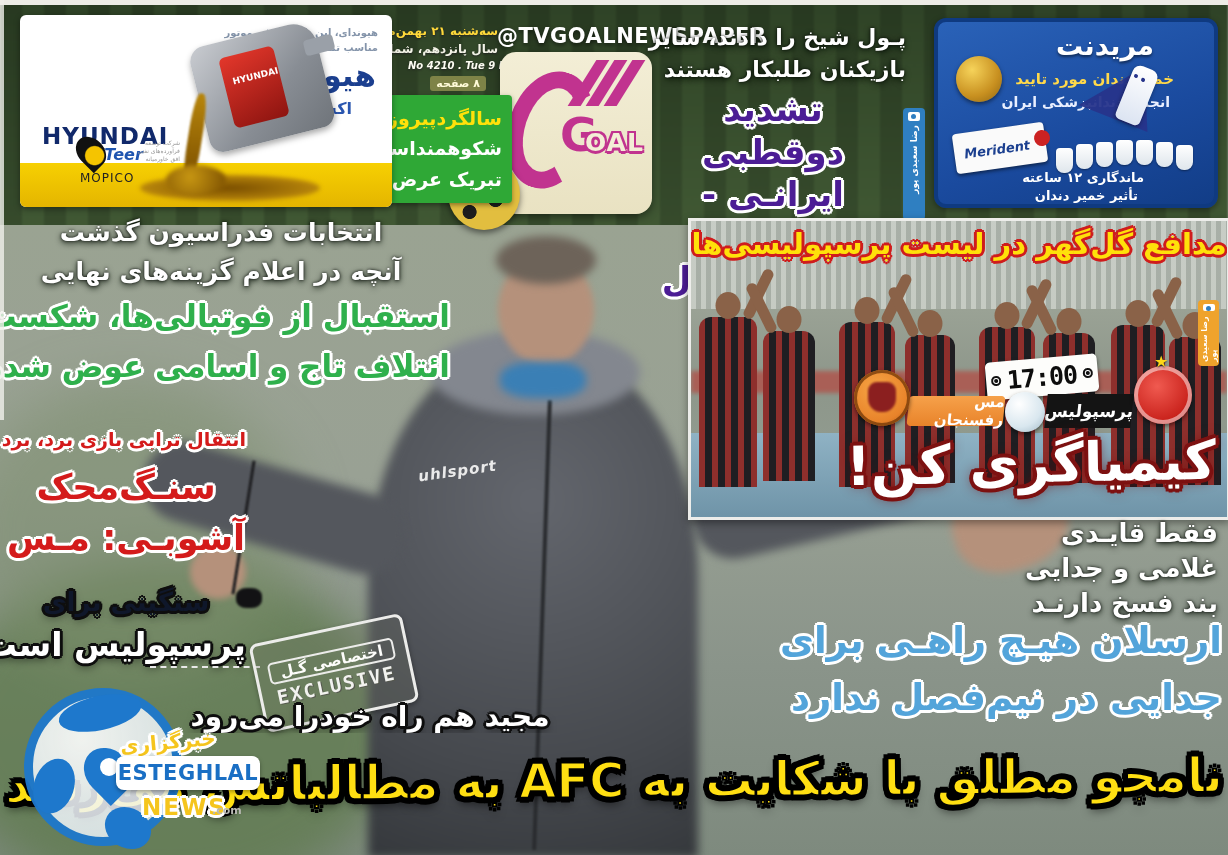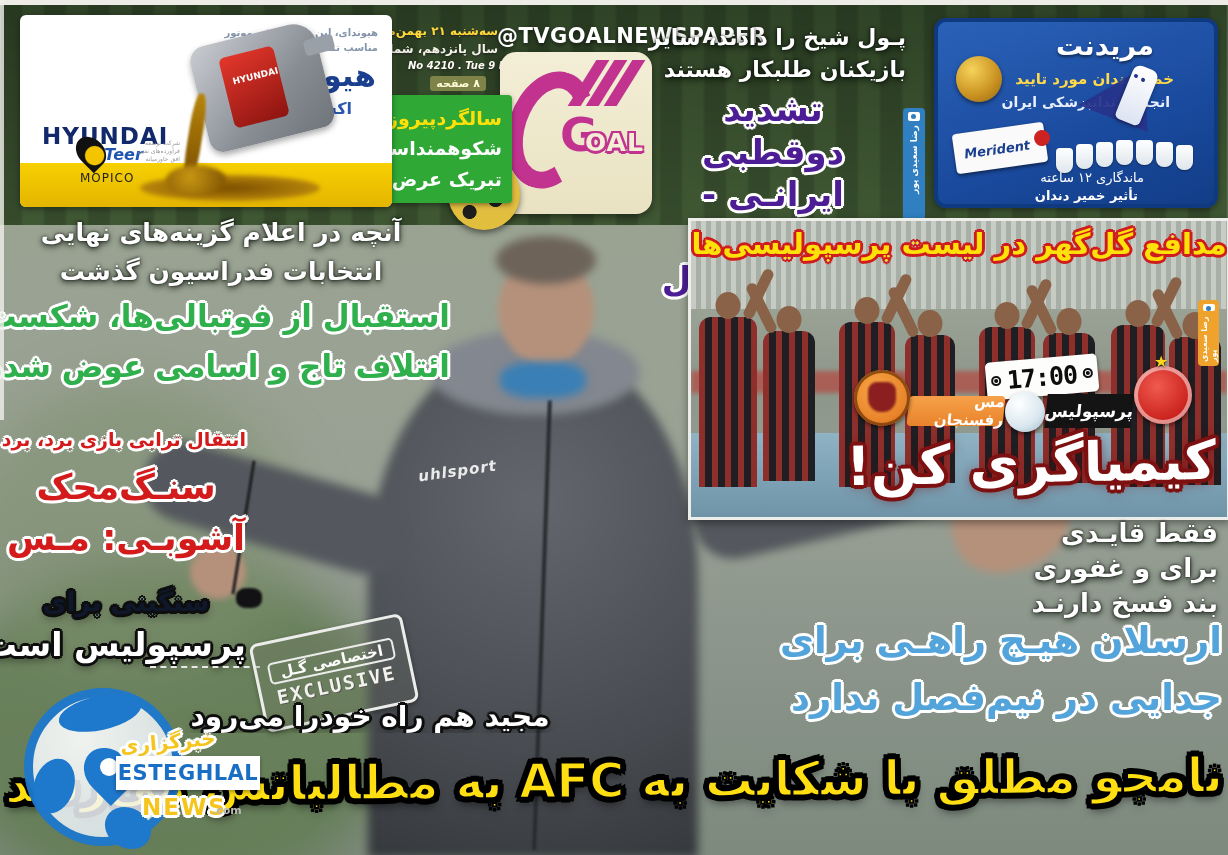--- a/index.html
+++ b/index.html
@@ -121,21 +121,21 @@
     <div class="abs" style="left:96px;top:108px;width:16px;height:16px;border-radius:50%;background:#c22;transform:rotate(-8deg);"></div>
     <div class="abs" style="left:118px;top:118px;width:150px;display:flex;gap:3px;">
       <div class="tooth" style="transform:translateY(8px)"></div>
       <div class="tooth" style="transform:translateY(4px)"></div>
       <div class="tooth" style="transform:translateY(2px)"></div>
       <div class="tooth"></div>
       <div class="tooth"></div>
       <div class="tooth" style="transform:translateY(2px)"></div>
       <div class="tooth" style="transform:translateY(5px)"></div>
     </div>
-    <div class="abs rtl" style="right:70px;top:148px;color:#fff;font-size:13px;font-weight:400;">ماندگاری ۱۲ ساعته</div>
+    <div class="abs rtl" style="right:70px;top:148px;color:#fff;font-size:13px;font-weight:700;">ماندگاری ۱۲ ساعته</div>
     <div class="abs rtl" style="right:76px;top:166px;color:#fff;font-size:13px;font-weight:900;">تأثیر خمیر دندان</div>
   </div>
 
   <div class="abs rtl soft" style="right:322px;top:22px;width:260px;text-align:right;color:#fff;font-size:22px;font-weight:900;line-height:1.45;">
     <div>پـول شیخ را دادند، سایر</div>
     <div>بازیکنان طلبکار هستند</div>
   </div>
   <div class="abs rtl tsw" style="right:330px;top:88px;width:250px;text-align:center;color:#4c1d95;font-size:34px;font-weight:900;line-height:1.25;">
     <div>تشدید دوقطبی</div>
     <div>ایرانـی - خارجـی</div>
@@ -174,22 +174,22 @@
   <div class="abs" style="left:1134px;top:366px;width:58px;height:58px;border-radius:50%;background:radial-gradient(circle at 40% 35%,#f05a50,#c8201a 70%,#8f120e);box-shadow:0 2px 4px rgba(0,0,0,.5),inset 0 0 0 4px rgba(255,255,255,.5);"></div>
   <div class="abs" style="left:1154px;top:352px;color:#ffd718;font-size:16px;text-shadow:0 1px 2px #333;">★</div>
   <div class="abs" style="left:1005px;top:392px;width:40px;height:40px;border-radius:50%;background:radial-gradient(circle at 35% 30%,#ffffff,#d9e7ef 60%,#9fb8c6);box-shadow:0 2px 4px rgba(0,0,0,.5);"></div>
   <div class="abs rtl" style="left:908px;top:396px;width:96px;height:30px;background:linear-gradient(#f6a14a,#e8832a);border-radius:4px;transform:skewX(-6deg);display:flex;align-items:center;justify-content:center;color:#fff;font-size:15px;font-weight:900;">مس رفسنجان</div>
   <div class="abs" style="left:854px;top:370px;width:56px;height:56px;border-radius:50%;background:radial-gradient(circle at 40% 35%,#f7a545,#e8832a 65%,#9c4d10);box-shadow:0 2px 4px rgba(0,0,0,.5),inset 0 0 0 3px rgba(120,60,10,.8);"></div>
   <div class="abs" style="left:868px;top:382px;width:28px;height:30px;background:#8b1f1f;border-radius:30% 30% 45% 45%;filter:blur(1px);"></div>
 
   <div class="abs rtl tsdr nowrap" style="left:836px;top:432px;width:390px;text-align:center;color:#ffffff;font-size:54px;font-weight:900;transform:rotate(-1deg);">کیمیاگری کن!</div>
 
   <div class="abs rtl soft" style="left:20px;top:214px;width:402px;text-align:center;color:#fff;font-size:25px;font-weight:900;line-height:1.55;">
+    <div class="nowrap">انتخابات فدراسیون گذشت</div>
     <div class="nowrap">آنچه در اعلام گزینه‌های نهایی</div>
-    <div class="nowrap">انتخابات فدراسیون گذشت</div>
   </div>
   <div class="abs rtl tsw" style="left:0px;top:292px;width:450px;text-align:center;color:#2fb04c;font-size:31px;font-weight:900;line-height:1.6;">
     <div class="nowrap">استقبال از فوتبالی‌ها، شکست</div>
     <div class="nowrap">ائتلاف تاج و اسامی عوض شده!</div>
   </div>
 
   <div class="abs rtl tsw nowrap" style="left:16px;top:428px;width:230px;text-align:center;color:#d41b1b;font-size:19px;font-weight:900;">انتقال ترابی بازی برد، برد بود</div>
   <div class="abs rtl" style="left:6px;top:462px;width:240px;text-align:center;font-weight:900;line-height:1.45;">
     <div class="tsw nowrap" style="color:#d41b1b;font-size:35px;">سنـگ‌محک</div>
     <div class="tsw nowrap" style="color:#d41b1b;font-size:35px;">آشوبـی: مـس</div>
@@ -200,38 +200,38 @@
   <div class="abs" style="left:150px;top:666px;width:110px;border-top:2px dashed #e8e8e8;"></div>
   <div class="abs" style="left:256px;top:628px;width:150px;height:84px;transform:rotate(-12deg);border:3px solid #ececea;border-radius:8px;background:rgba(110,115,100,.25);box-shadow:0 2px 5px rgba(0,0,0,.35);display:flex;flex-direction:column;align-items:center;justify-content:center;gap:2px;">
     <div class="rtl" style="border:2px solid #ececea;border-radius:5px;padding:0 10px;color:#fdfdfb;font-size:15px;font-weight:900;">اختصاصی گـل</div>
     <div style="font-family:'DejaVu Sans Mono',monospace;color:#f2f2ef;font-size:19px;font-weight:900;letter-spacing:2px;text-shadow:1px 1px 0 #55584e;">EXCLUSIVE</div>
   </div>
 
   <div class="abs rtl tsb nowrap" style="left:168px;top:700px;width:404px;text-align:center;color:#fff;font-size:28px;font-weight:900;overflow:hidden;">مجید هم راه خودرا می‌رود</div>
 
   <div class="abs rtl soft" style="left:978px;top:516px;width:240px;text-align:right;color:#fff;font-size:26px;font-weight:900;line-height:1.35;">
     <div class="nowrap">فقط قایـدی</div>
-    <div class="nowrap">برای و غفوری</div>
+    <div class="nowrap">غلامی و جدایی</div>
     <div class="nowrap">بند فسخ دارنـد</div>
   </div>
   <div class="abs rtl tsw" style="left:818px;top:612px;width:404px;text-align:right;color:#53a4da;font-size:37px;font-weight:900;line-height:1.55;">
     <div class="nowrap">ارسلان هیـچ راهـی برای</div>
     <div class="nowrap">جدایی در نیم‌فصل ندارد</div>
   </div>
 
   <div class="abs rtl nowrap" style="left:0;top:752px;width:1228px;text-align:center;color:#ffdf12;font-size:48px;font-weight:900;-webkit-text-stroke:2px #000;text-shadow:-4px -4px 0 #000,4px -4px 0 #000,-4px 4px 0 #000,4px 4px 0 #000,-5px 0 0 #000,5px 0 0 #000,0 -5px 0 #000,0 5px 0 #000,0 6px 10px rgba(0,0,0,.6);transform:rotate(-0.5deg);">نامجو مطلق با شکایت به AFC به مطالباتش می‌رسد</div>
 
   <div class="abs" style="left:24px;top:688px;width:230px;height:167px;">
     <div class="abs" style="left:0;top:0;width:158px;height:158px;border-radius:50%;border:9px solid #1e78cc;background:radial-gradient(circle at 35% 30%,rgba(255,255,255,.95),rgba(230,240,250,.85));box-sizing:border-box;opacity:.95;"></div>
     <div class="abs" style="left:34px;top:8px;width:84px;height:34px;border-radius:50%;background:#1e78cc;transform:rotate(-12deg);"></div>
     <div class="abs" style="left:10px;top:70px;width:40px;height:56px;border-radius:50%;background:#1e78cc;transform:rotate(18deg);"></div>
     <div class="abs" style="left:62px;top:58px;width:44px;height:52px;background:#1e78cc;border-radius:50% 50% 50% 0;transform:rotate(-45deg);"></div>
     <div class="abs" style="left:76px;top:70px;width:18px;height:18px;border-radius:50%;background:#fff;"></div>
     <div class="abs" style="left:80px;top:120px;width:48px;height:40px;border-radius:50%;background:#1e78cc;transform:rotate(30deg);"></div>
     <div class="abs rtl tsw" style="left:96px;top:42px;color:#f5c51d;font-size:20px;font-weight:900;transform:rotate(-5deg);">خبرگزاری</div>
-    <div class="abs" style="left:92px;top:68px;width:144px;height:34px;background:#fff;border-radius:0;display:flex;align-items:center;justify-content:center;color:#1a6fc4;font-size:21px;font-weight:900;letter-spacing:.5px;box-shadow:0 2px 4px rgba(0,0,0,.35);">ESTEGHLAL</div>
+    <div class="abs" style="left:92px;top:68px;width:144px;height:34px;background:#fff;border-radius:8px;display:flex;align-items:center;justify-content:center;color:#1a6fc4;font-size:21px;font-weight:900;letter-spacing:.5px;box-shadow:0 2px 4px rgba(0,0,0,.35);">ESTEGHLAL</div>
     <div class="abs tsw" style="left:118px;top:106px;color:#f5c51d;font-size:23px;font-weight:900;letter-spacing:2px;">NEWS</div>
     <div class="abs" style="left:188px;top:116px;color:#b9b9b3;font-size:11px;font-weight:bold;">.com</div>
   </div>
 
   <div class="abs" style="left:0;top:0;width:1228px;height:5px;background:#edece6;"></div>
   <div class="abs" style="left:0;top:0;width:4px;height:420px;background:rgba(240,240,235,.8);"></div>
 </div>
 
 </body></html>

